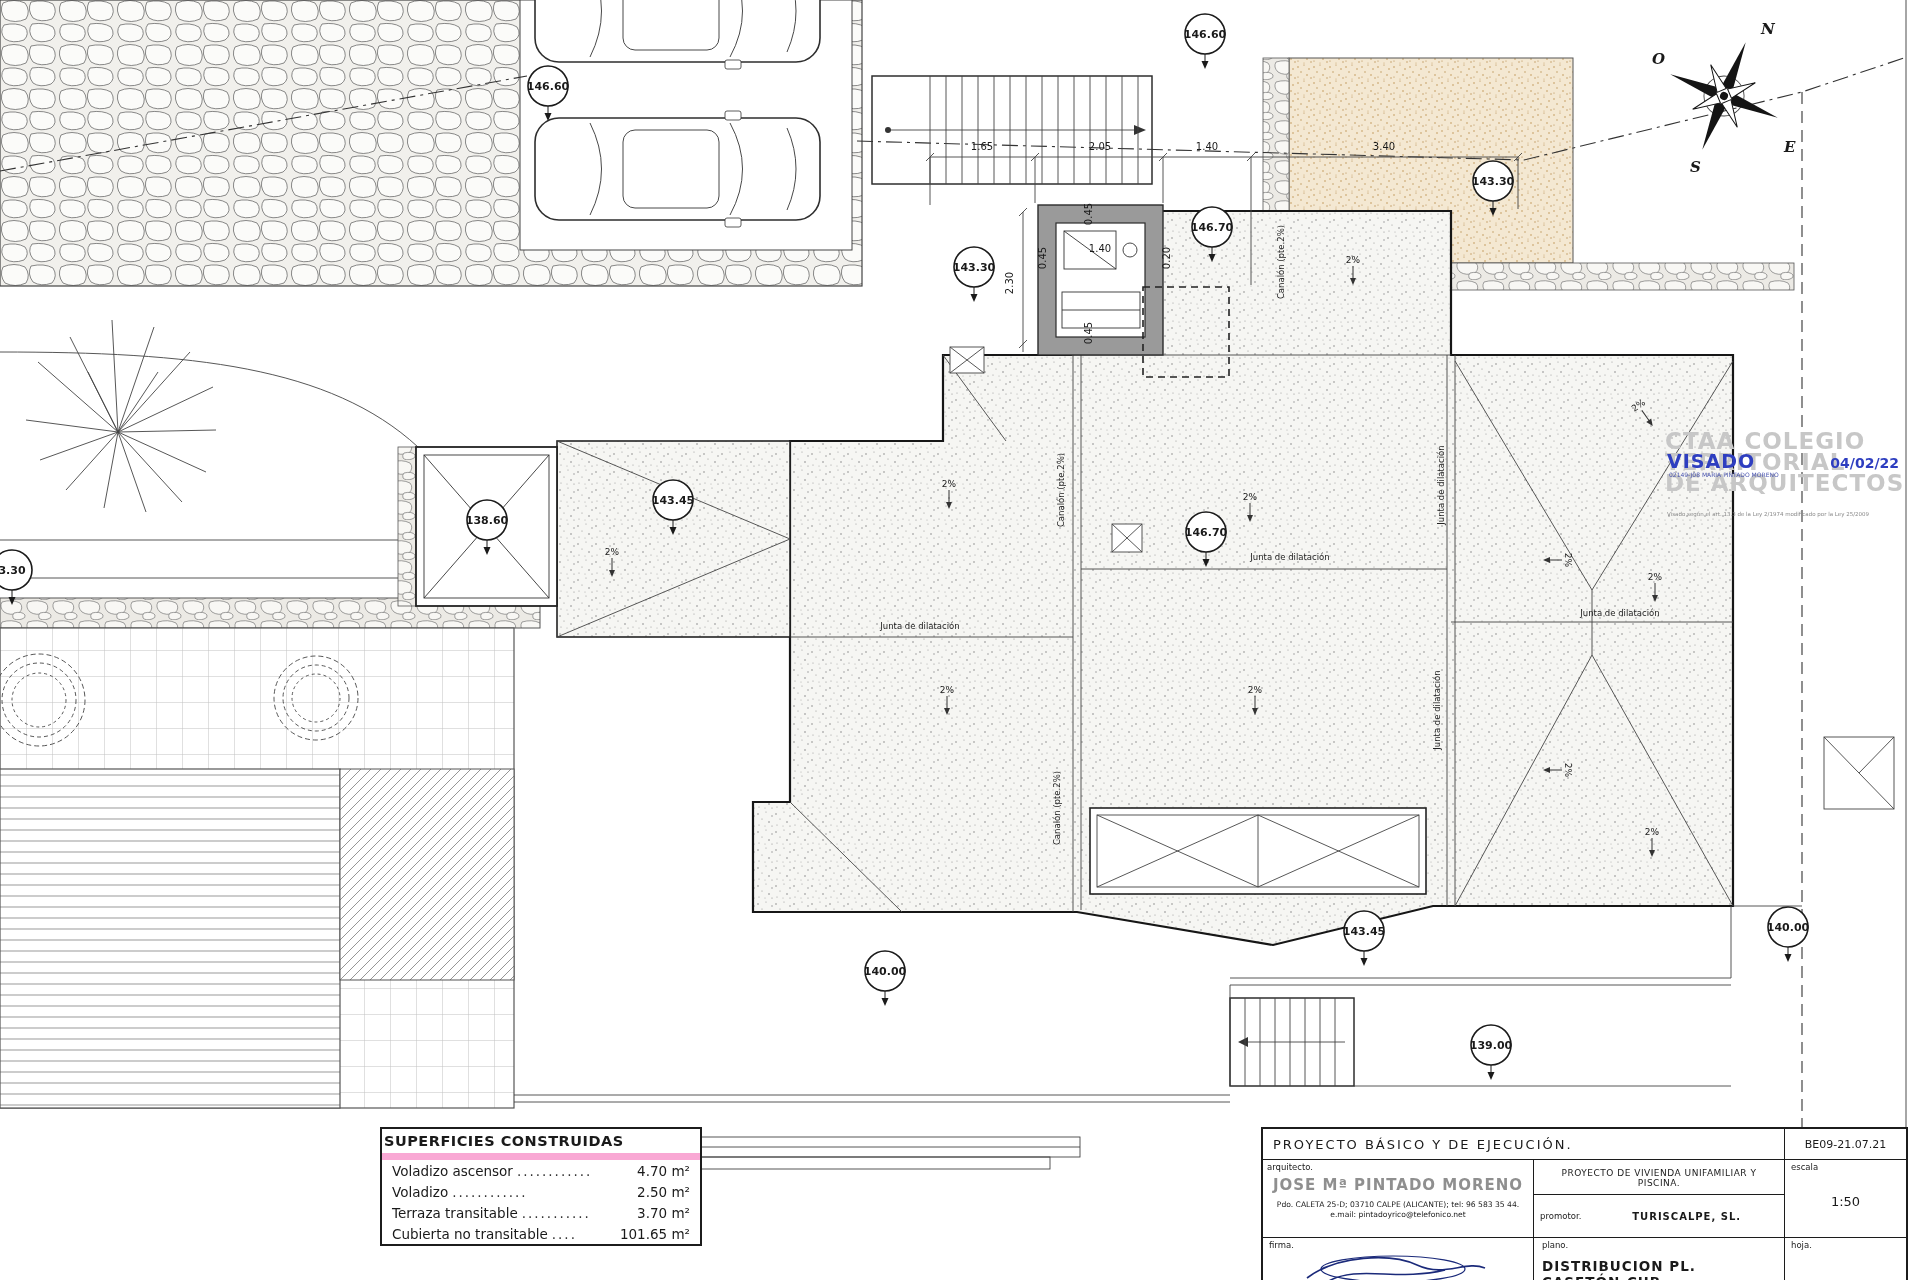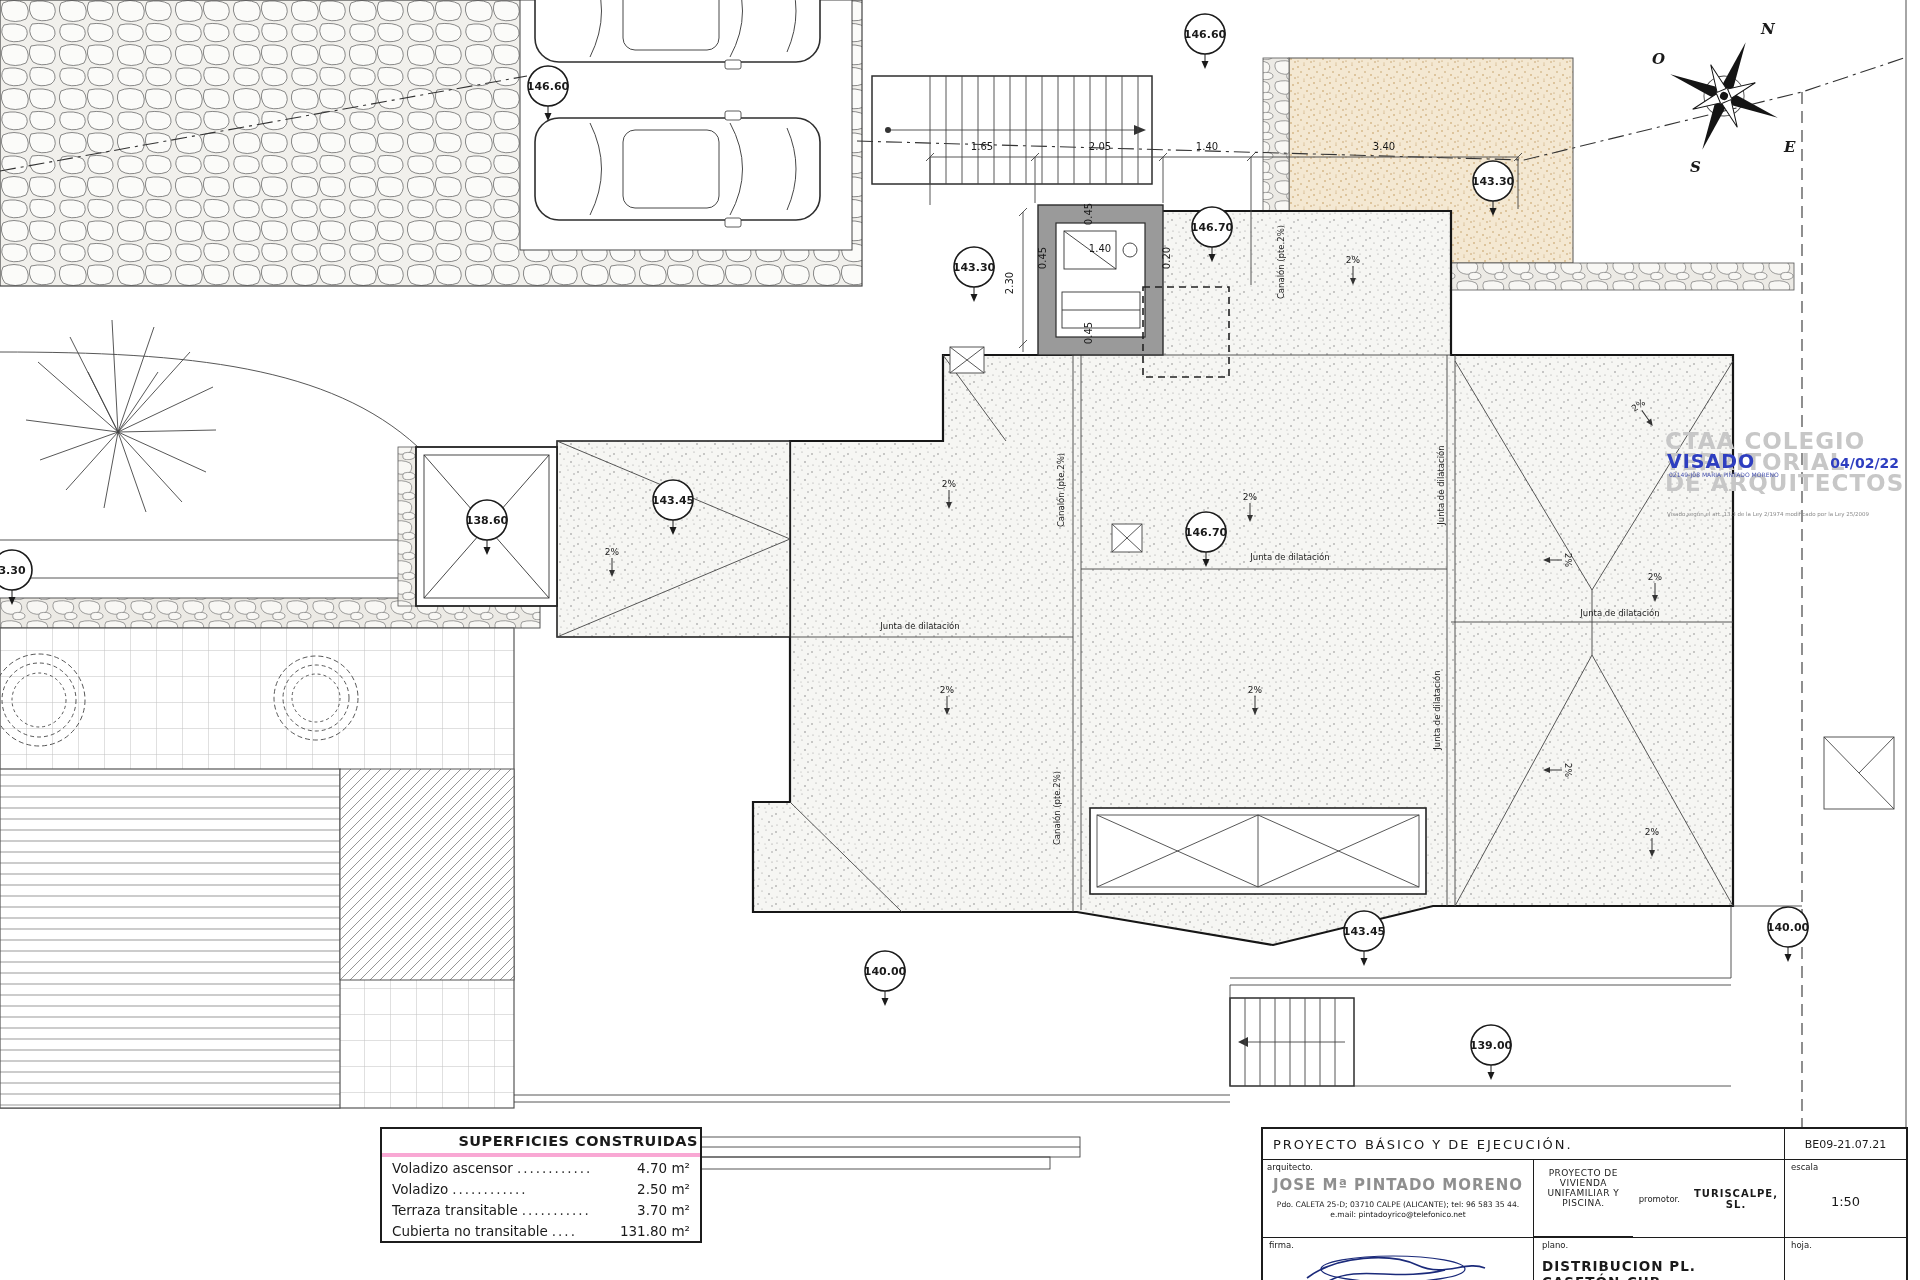--- a/index.html
+++ b/index.html
@@ -13,40 +13,40 @@
   .thin{fill:none;stroke:#444;stroke-width:.9}
   .mkt{font-size:11px;font-weight:bold;text-anchor:middle}
   .dim{font-size:10px;text-anchor:middle}
   .tiny{font-size:9px;text-anchor:middle}
   .tiny2{font-size:8.5px;text-anchor:middle;fill:#222}
   .cmp{font-size:15px;font-weight:bold;font-style:italic;font-family:"DejaVu Serif",serif}
 
   
   .areas{position:absolute;left:380px;top:1127px;width:318px;z-index:2;background:#fff;
          border:2px solid #1c1c1c;font-size:13.5px}
-  .areas-title{text-align:right;font-weight:bold;font-size:14.5px;letter-spacing:.5px;
-               padding:4px 2px;border-bottom:4px solid #f9a8d4}
+  .areas-title{text-align:left;font-weight:bold;font-size:14.5px;letter-spacing:.5px;
+               padding:4px 2px;border-bottom:7px solid #f9a8d4}
   .arow{display:flex;align-items:baseline;padding:3px 10px 2px 10px}
   .alabel{white-space:nowrap}
   .adots{flex:1;overflow:hidden;white-space:nowrap;letter-spacing:2px;margin:0 4px;color:#333}
   .aval{white-space:nowrap}
 
   
   .title-block{position:absolute;left:1261px;top:1127px;width:643px;height:153px;z-index:2;
                background:#fff;border:2px solid #1c1c1c;display:grid;
                grid-template-columns:270px 251px 1fr;grid-template-rows:30px 78px 1fr;
                grid-template-areas:"project project code" "arch mid scale" "firma plano hoja"}
   .tb-cell{position:relative;overflow:hidden}
   .tb-project{grid-area:project;display:flex;align-items:center;padding-left:10px;
               font-size:13px;letter-spacing:2px}
   .tb-code{grid-area:code;border-left:1.5px solid #1c1c1c;display:flex;align-items:center;
            justify-content:center;font-size:11px}
   .tb-arch{grid-area:arch;border-top:1.5px solid #1c1c1c;padding:2px 4px}
   .tb-mid{grid-area:mid;border-top:1.5px solid #1c1c1c;border-left:1.5px solid #1c1c1c;
-          display:flex;flex-direction:row}
+          display:flex;flex-direction:column}
   .tb-scale{grid-area:scale;border-top:1.5px solid #1c1c1c;border-left:1.5px solid #1c1c1c;padding:2px 6px}
   .tb-firma{grid-area:firma;border-top:1.5px solid #1c1c1c;padding:2px 6px}
   .tb-plano{grid-area:plano;border-top:1.5px solid #1c1c1c;border-left:1.5px solid #1c1c1c;padding:2px 8px}
   .tb-hoja{grid-area:hoja;border-top:1.5px solid #1c1c1c;border-left:1.5px solid #1c1c1c;padding:2px 6px}
   .tb-label{font-size:8.5px;color:#222}
   .tb-arch-name{font-size:15px;font-weight:bold;color:#8f8f8f;letter-spacing:1px;text-align:center;margin:4px 0 6px}
   .tb-arch-addr{font-size:7.6px;text-align:center;line-height:10px}
   .tb-desc{font-size:9px;letter-spacing:.5px;padding:8px 6px 6px;border-bottom:1.5px solid #1c1c1c;text-align:center}
   .tb-prom{flex:1;display:flex;align-items:center;gap:14px;padding:0 6px}
   .tb-prom-name{font-size:10px;font-weight:bold;letter-spacing:1px;flex:1;text-align:center}
@@ -508,21 +508,21 @@
     <span class="aval">2.50 m²</span>
   </div>
   <div class="arow">
     <span class="alabel">Terraza transitable</span>
     <span class="adots">...........</span>
     <span class="aval">3.70 m²</span>
   </div>
   <div class="arow">
     <span class="alabel">Cubierta no transitable</span>
     <span class="adots">....</span>
-    <span class="aval">131.80 m²</span>
+    <span class="aval">101.65 m²</span>
   </div>
 </div>
 
 <div class="title-block">
   <div class="tb-cell tb-project">PROYECTO BÁSICO Y DE EJECUCIÓN.</div>
   <div class="tb-cell tb-code">BE09-21.07.21</div>
   <div class="tb-cell tb-arch">
     <div class="tb-label">arquitecto.</div>
     <div class="tb-arch-name">JOSE Mª PINTADO MORENO</div>
     <div class="tb-arch-addr">Pdo. CALETA 25-D; 03710 CALPE (ALICANTE); tel: 96 583 35 44.</div>

